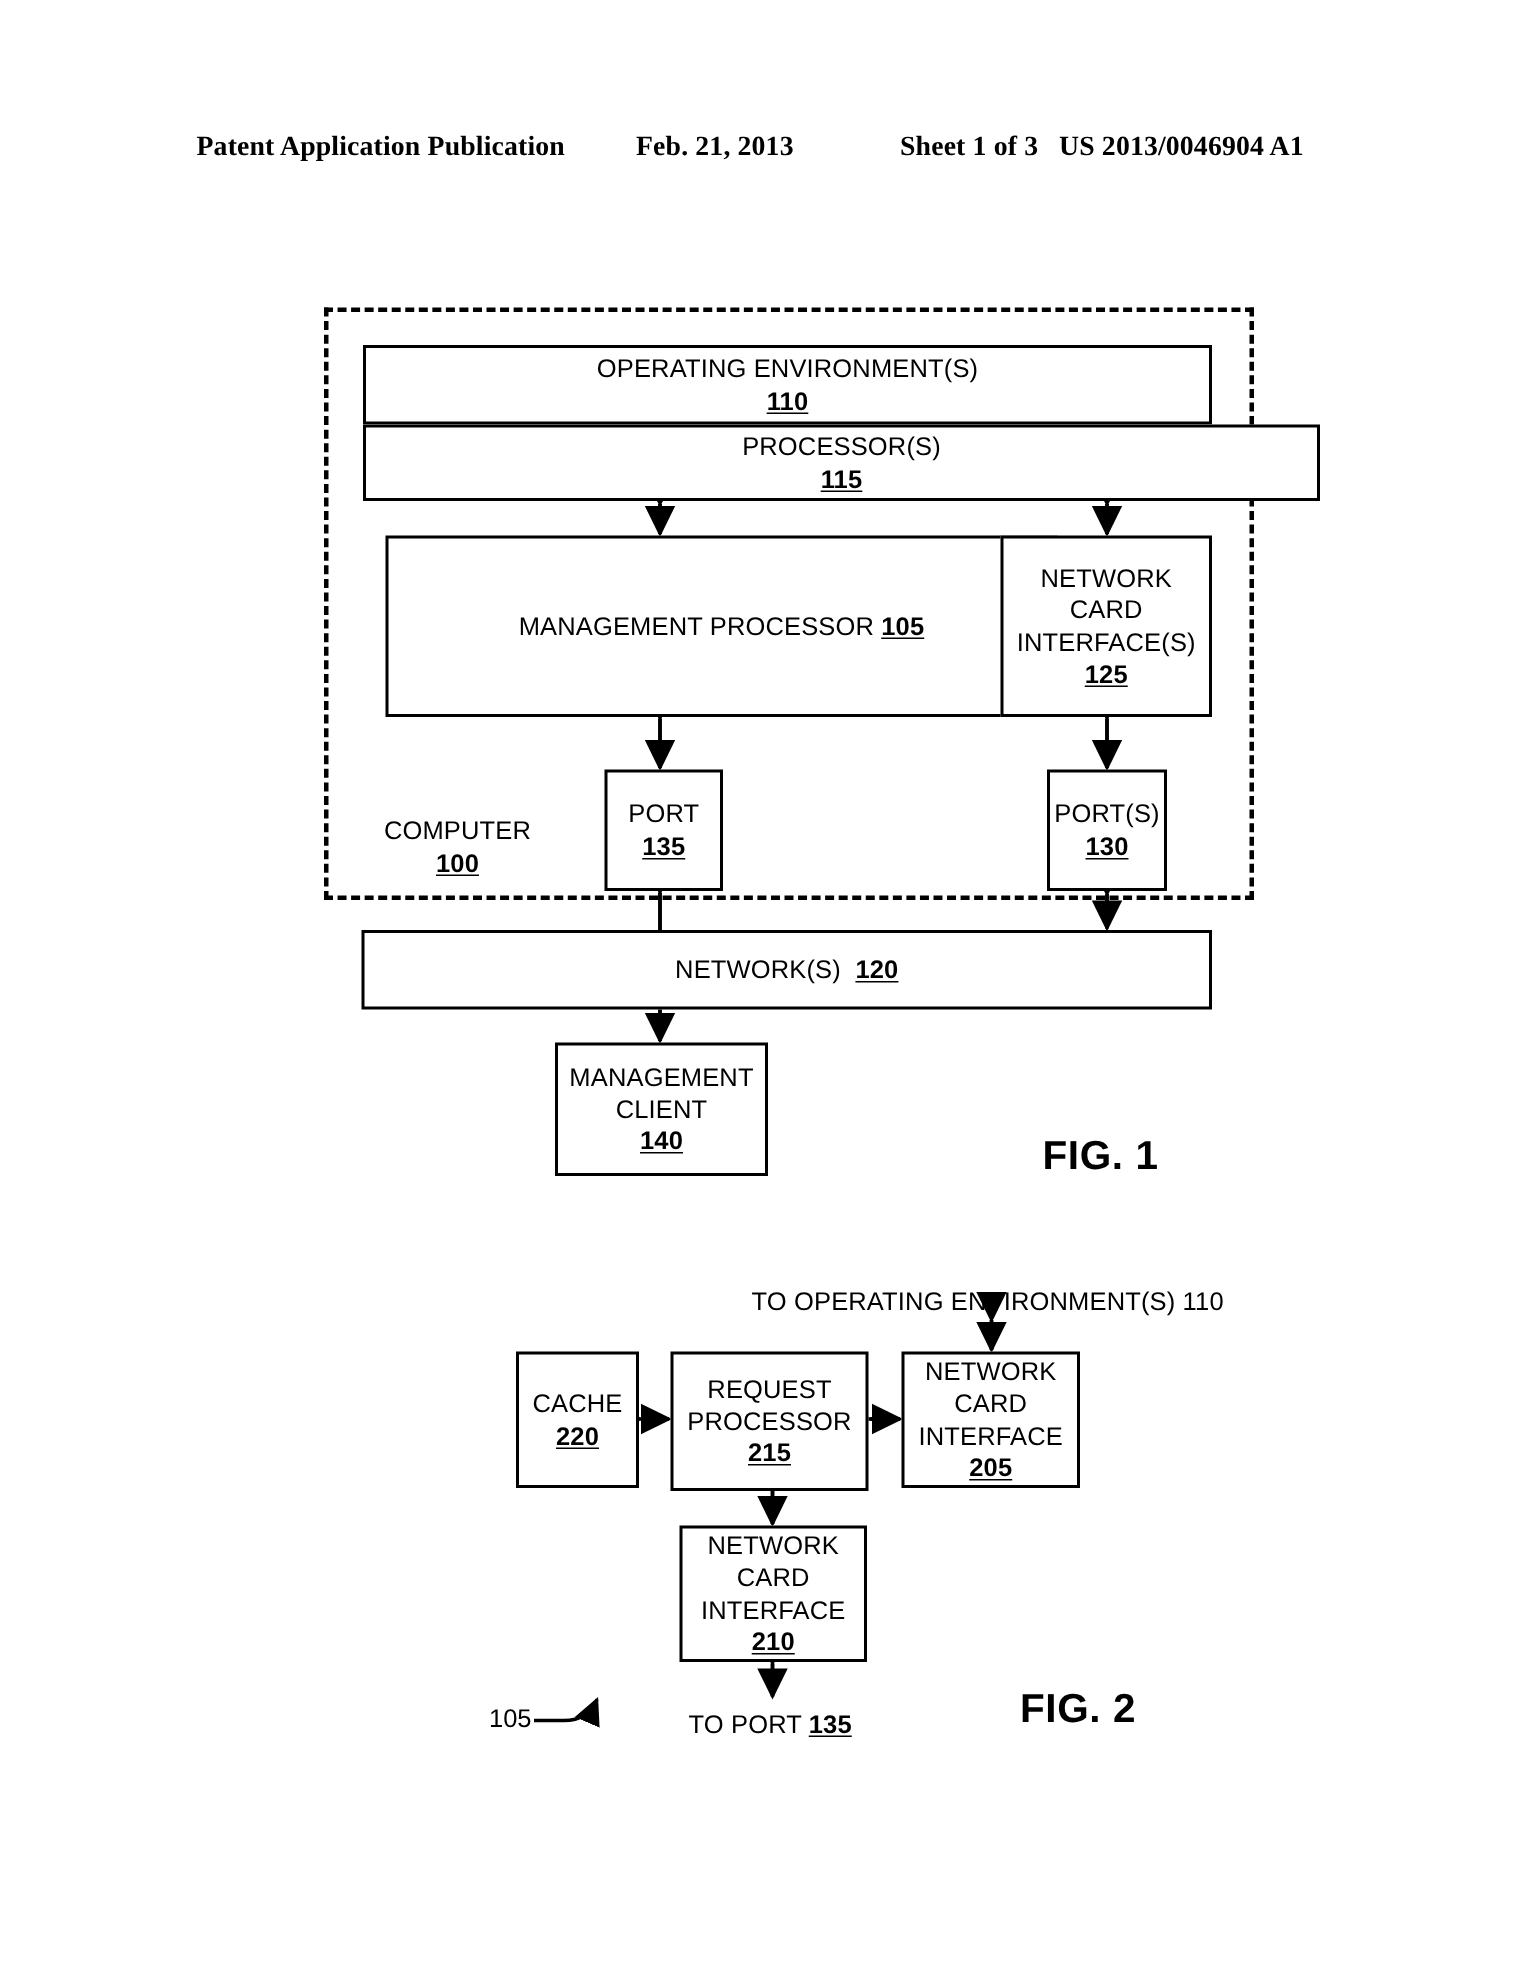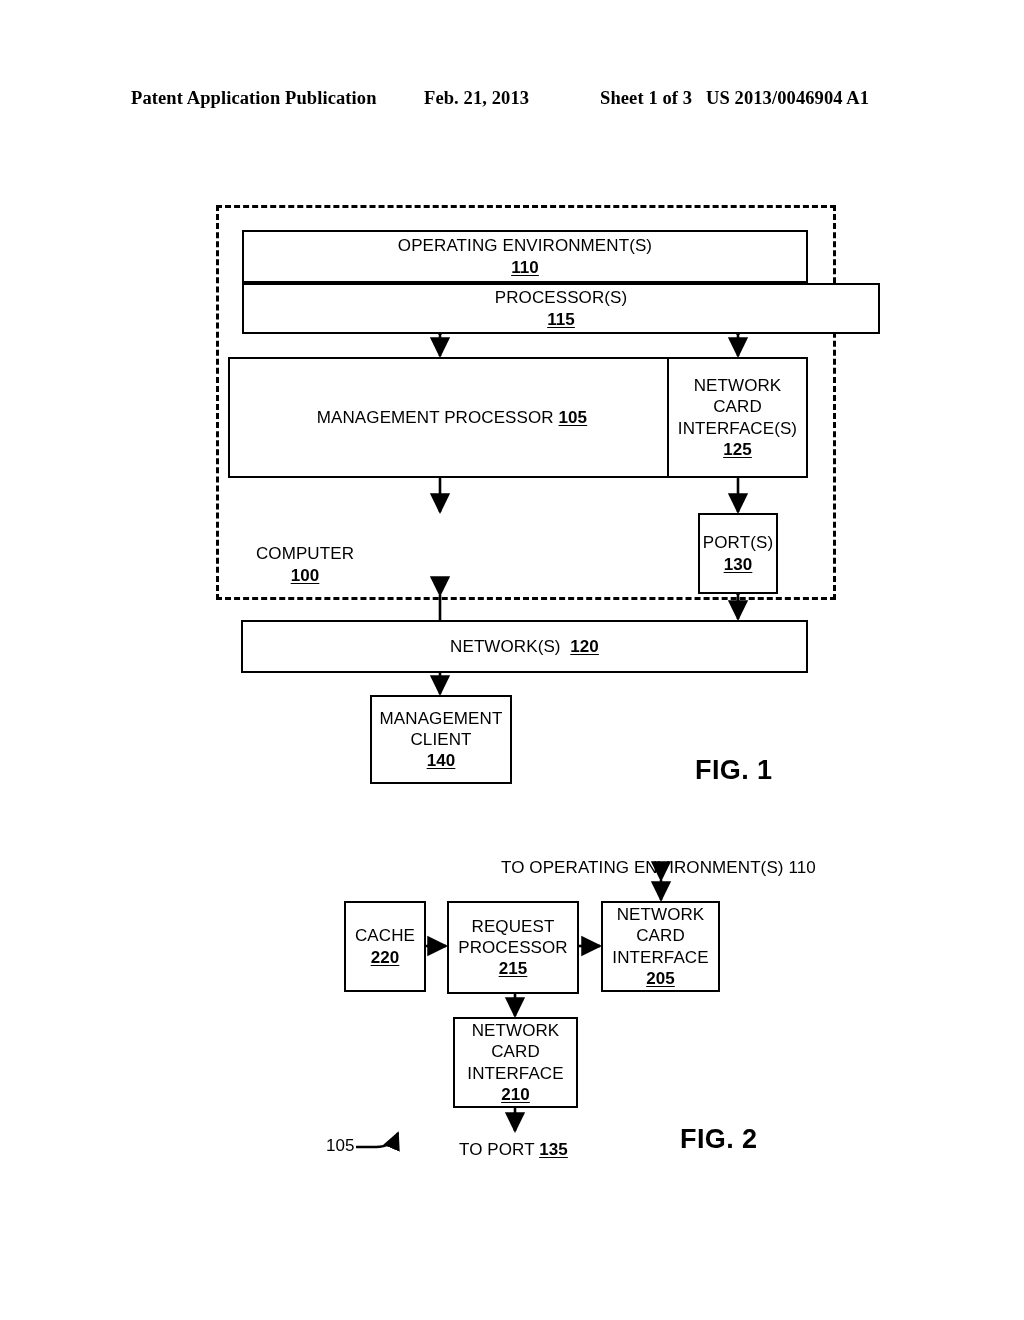--- a/index.html
+++ b/index.html
@@ -142,33 +142,37 @@
 
   <div class="box" style="left:242px; top:230px; width:566px; height:53px;">
     <div>OPERATING ENVIRONMENT(S)</div>
     <div class="refnum">110</div>
   </div>
   <div class="box" style="left:242px; top:283px; width:638px; height:51px;">
     <div>PROCESSOR(S)</div>
     <div class="refnum">115</div>
   </div>
 
-  <div class="box" style="left:228px; top:357px; width:448px; height:121px;">
+  <div class="box" style="left:257px; top:357px; width:448px; height:121px;">
     <div>
       <span>MANAGEMENT PROCESSOR</span><span>&nbsp;</span><span class="refnum">105</span>
     </div>
   </div>
 
   <div class="box" style="left:667px; top:357px; width:141px; height:121px;">
     <div>NETWORK</div>
     <div>CARD</div>
     <div>INTERFACE(S)</div>
     <div class="refnum">125</div>
   </div>
 
+  <div class="box" style="left:403px; top:513px; width:79px; height:81px;">
+    <div>PORT</div>
+    <div class="refnum">135</div>
+  </div>
 
   <div class="box" style="left:698px; top:513px; width:80px; height:81px;">
     <div>PORT(S)</div>
     <div class="refnum">130</div>
   </div>
 
   <div class="plainlabel" style="left:240px; top:543px; width:130px;">
     <div>COMPUTER</div>
     <div class="refnum">100</div>
   </div>

